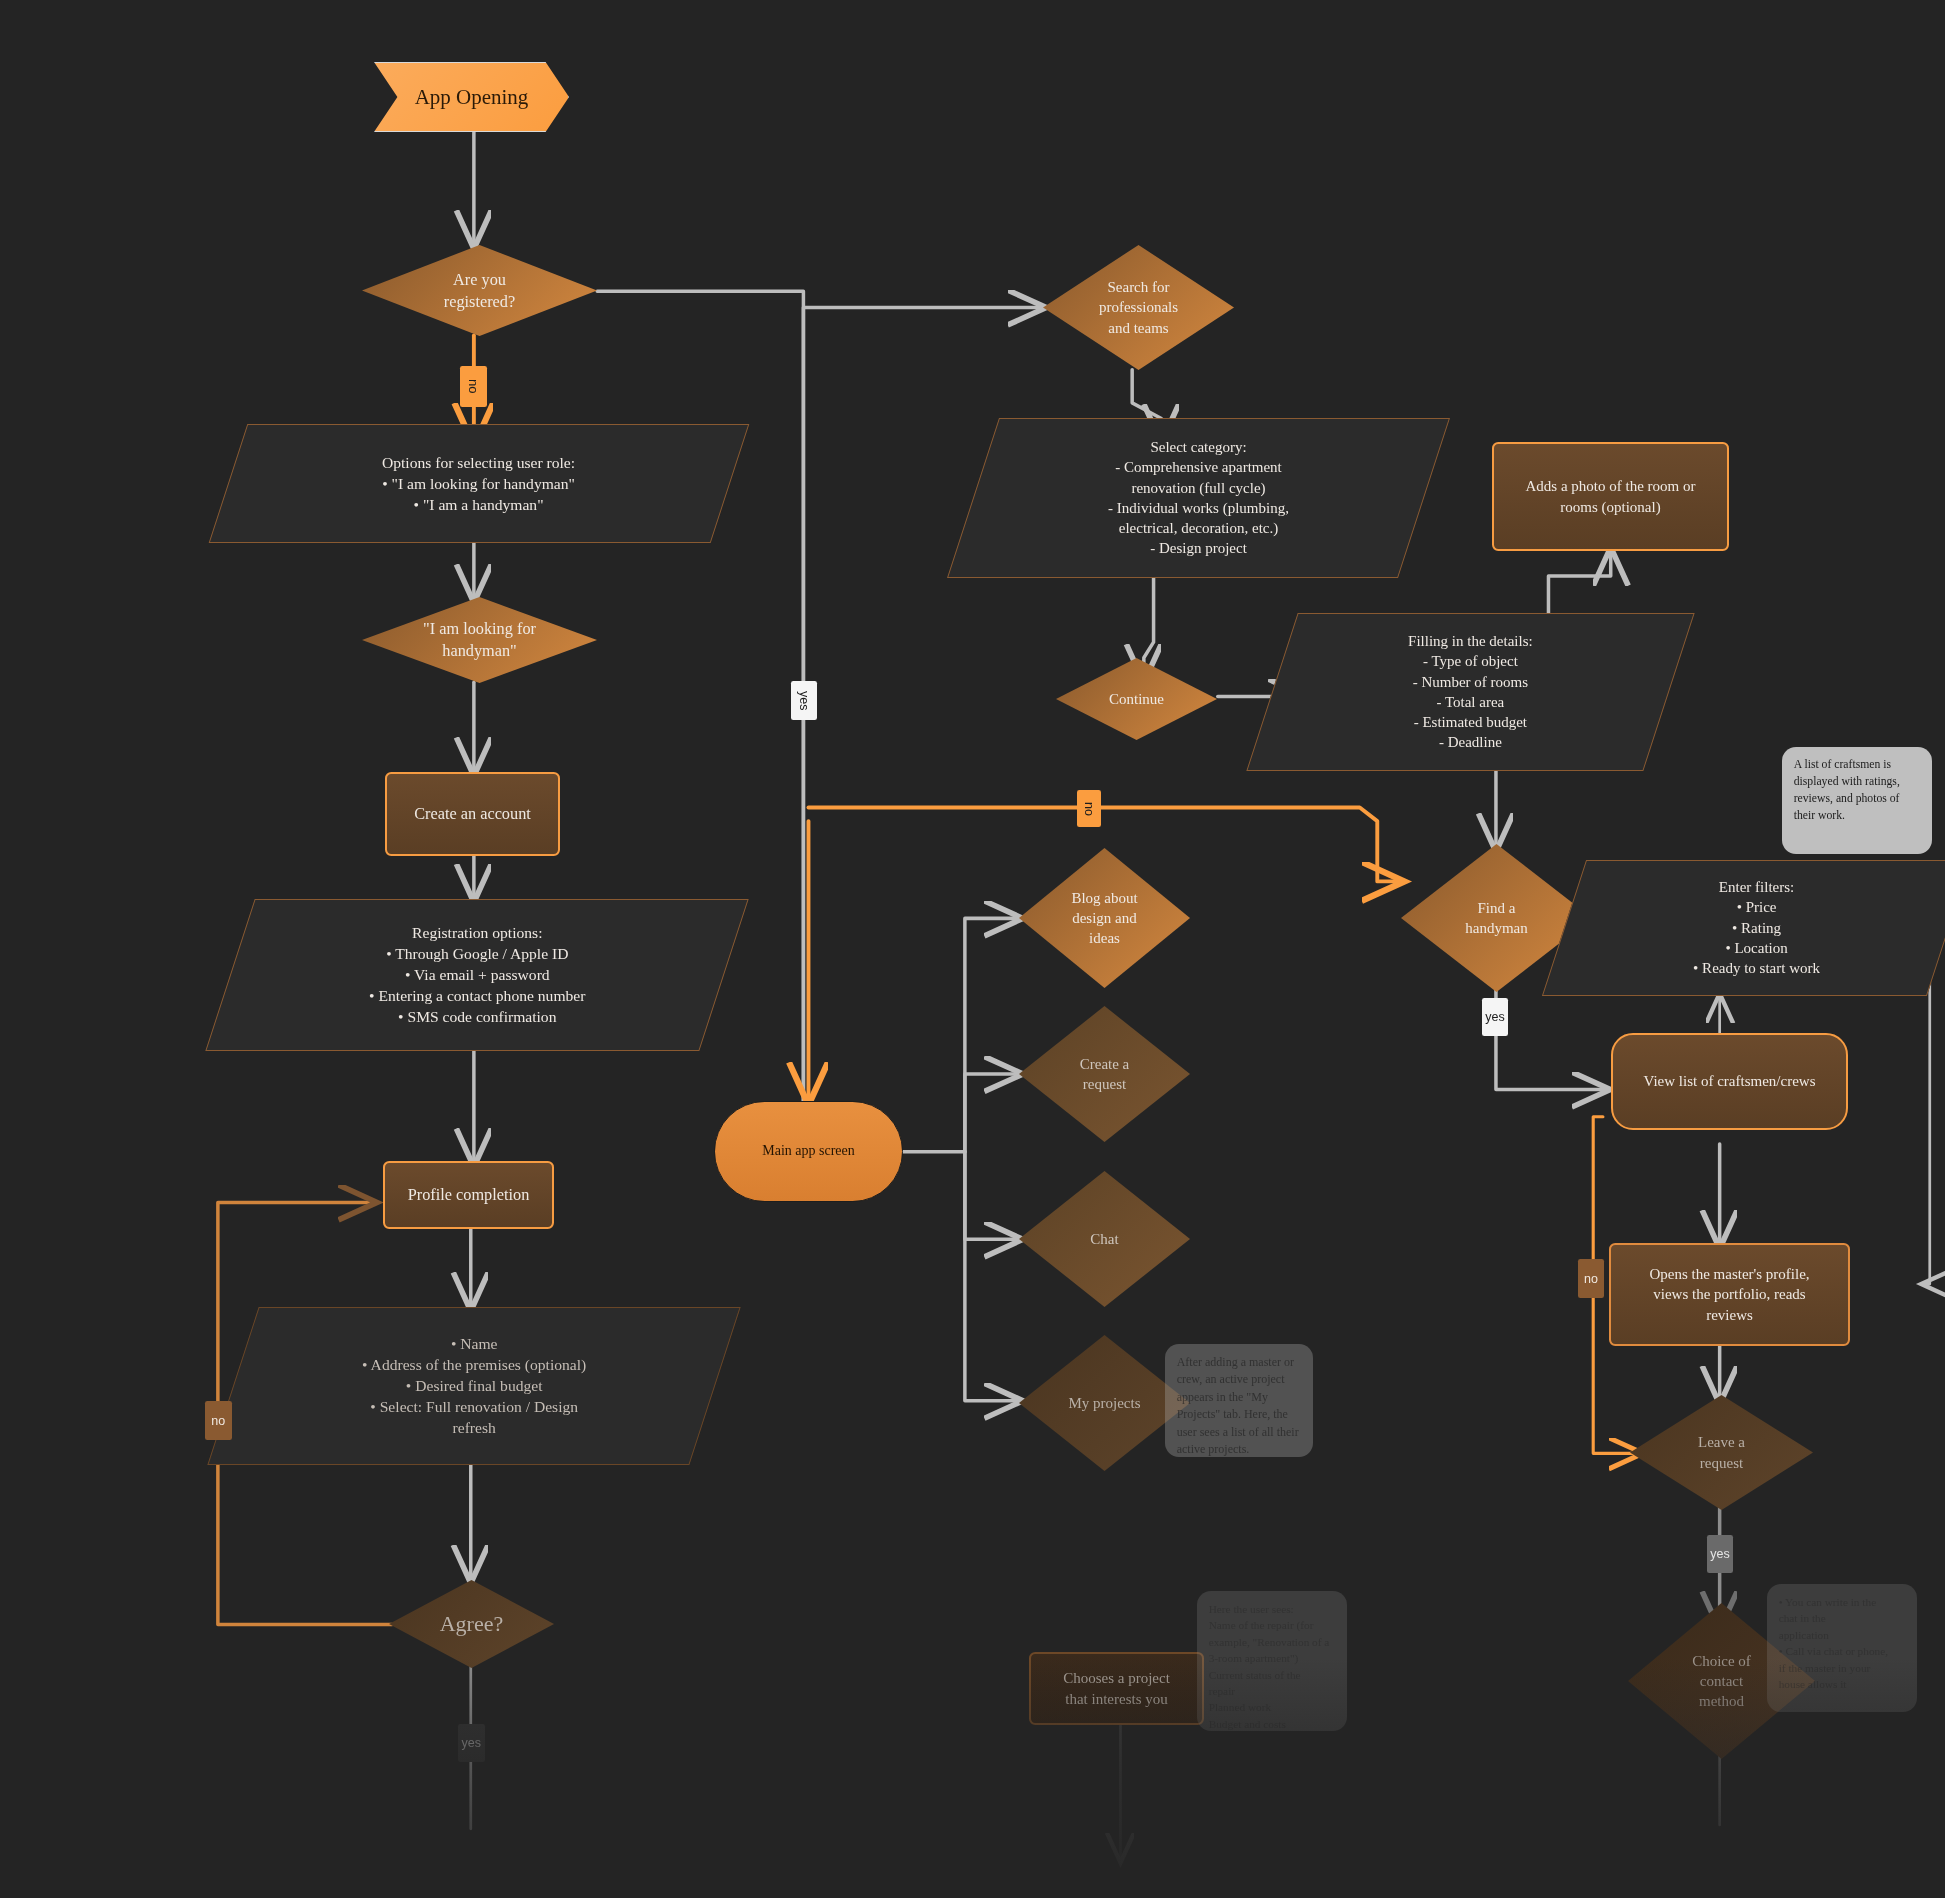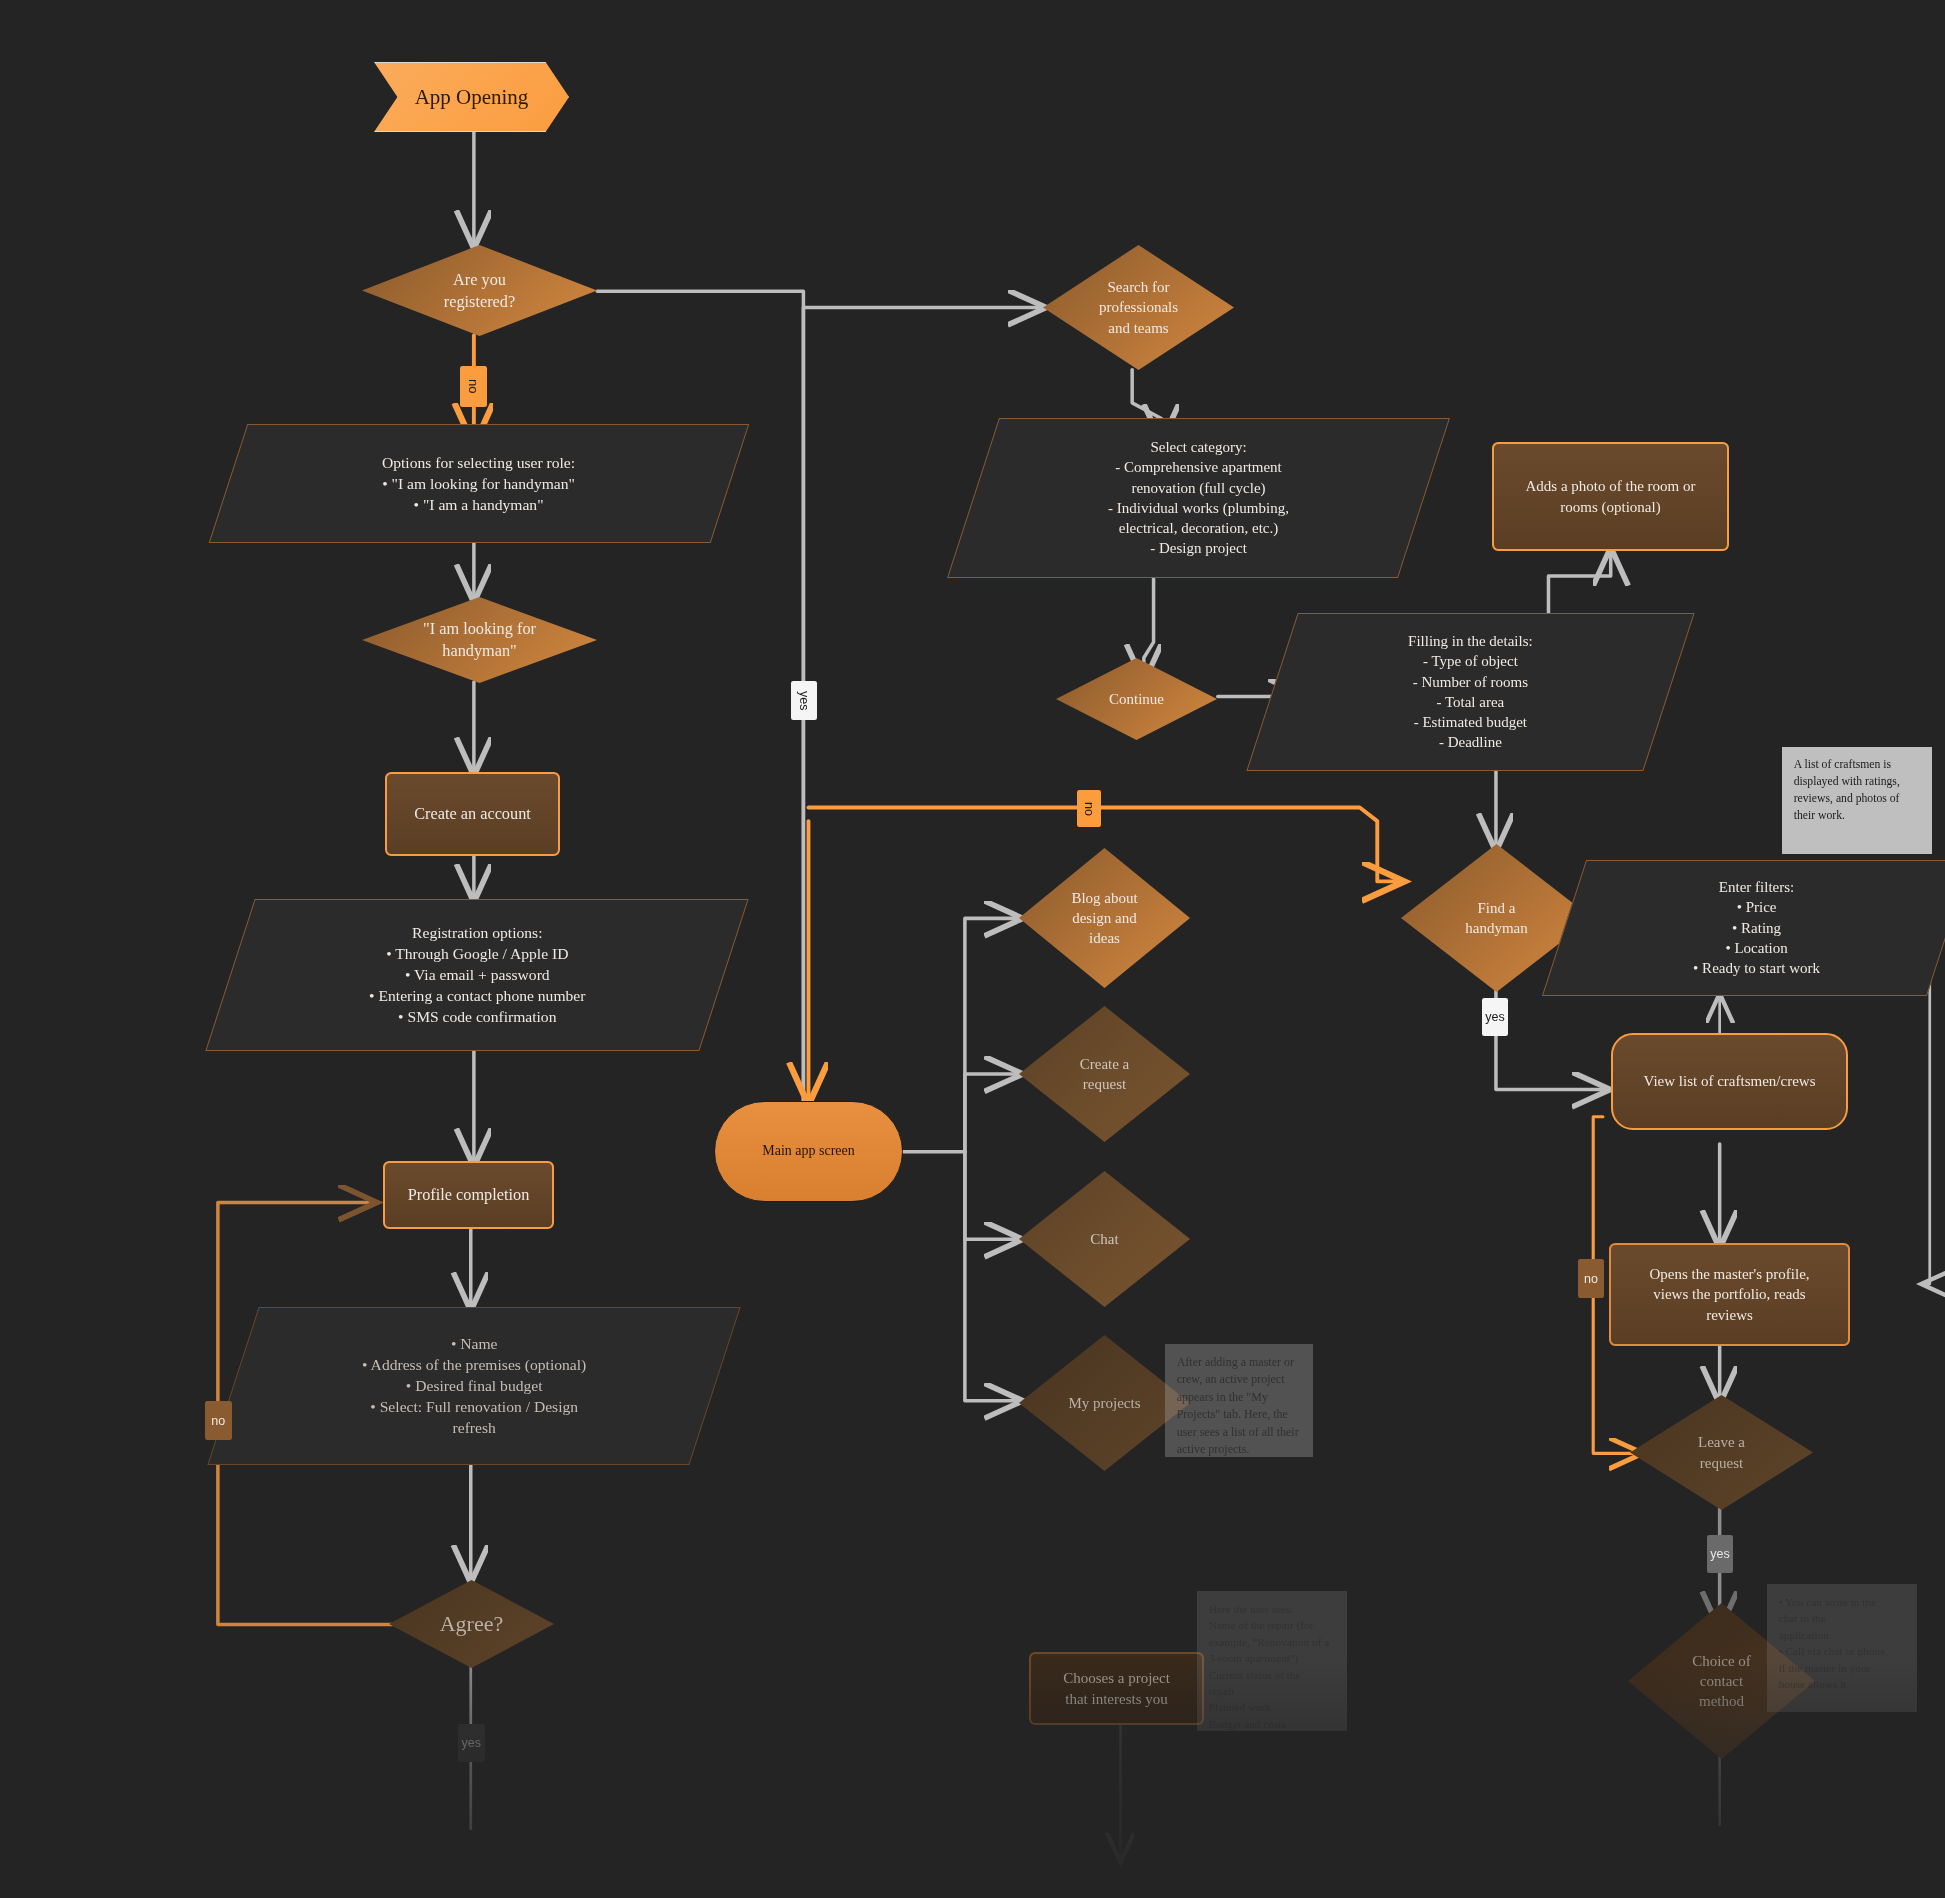--- a/index.html
+++ b/index.html
@@ -37,21 +37,21 @@
 
   
   .para{background:#2b2b2b;border:1.9px solid #8a5a31;
         transform:skewX(-18deg);}
   .para > span{transform:skewX(18deg);}
   .para.dim{border-color:#6a4626;color:#b9b1a9;}
 
   
   .note{position:absolute;background:#bfbfbf;color:#1c1c1c;
         font-family:"Liberation Serif",serif;text-align:left;
-        padding:10px 11.7px;box-sizing:border-box;line-height:1.45;}
+        padding:10px 11.7px;box-sizing:border-box;line-height:1.45;border-radius:14px;}
   .note.ghost{background:rgba(170,170,170,.35);color:rgba(30,30,30,.65);}
   .note.ghost2{background:rgba(150,150,150,.22);color:rgba(40,40,40,.5);}
 
   
   .elabel{position:absolute;display:flex;align-items:center;justify-content:center;
           font-family:"Liberation Sans",sans-serif;color:#1d1d1d;border-radius:2.3px;}
   .elabel.white{background:#f5f5f5;}
   .elabel.orange{background:#fb9d3f;}
   .elabel.brown{background:#8a5a31;color:#f0e8e0;}
   .elabel.gray{background:#6a6a6a;color:#e6e6e6;}

